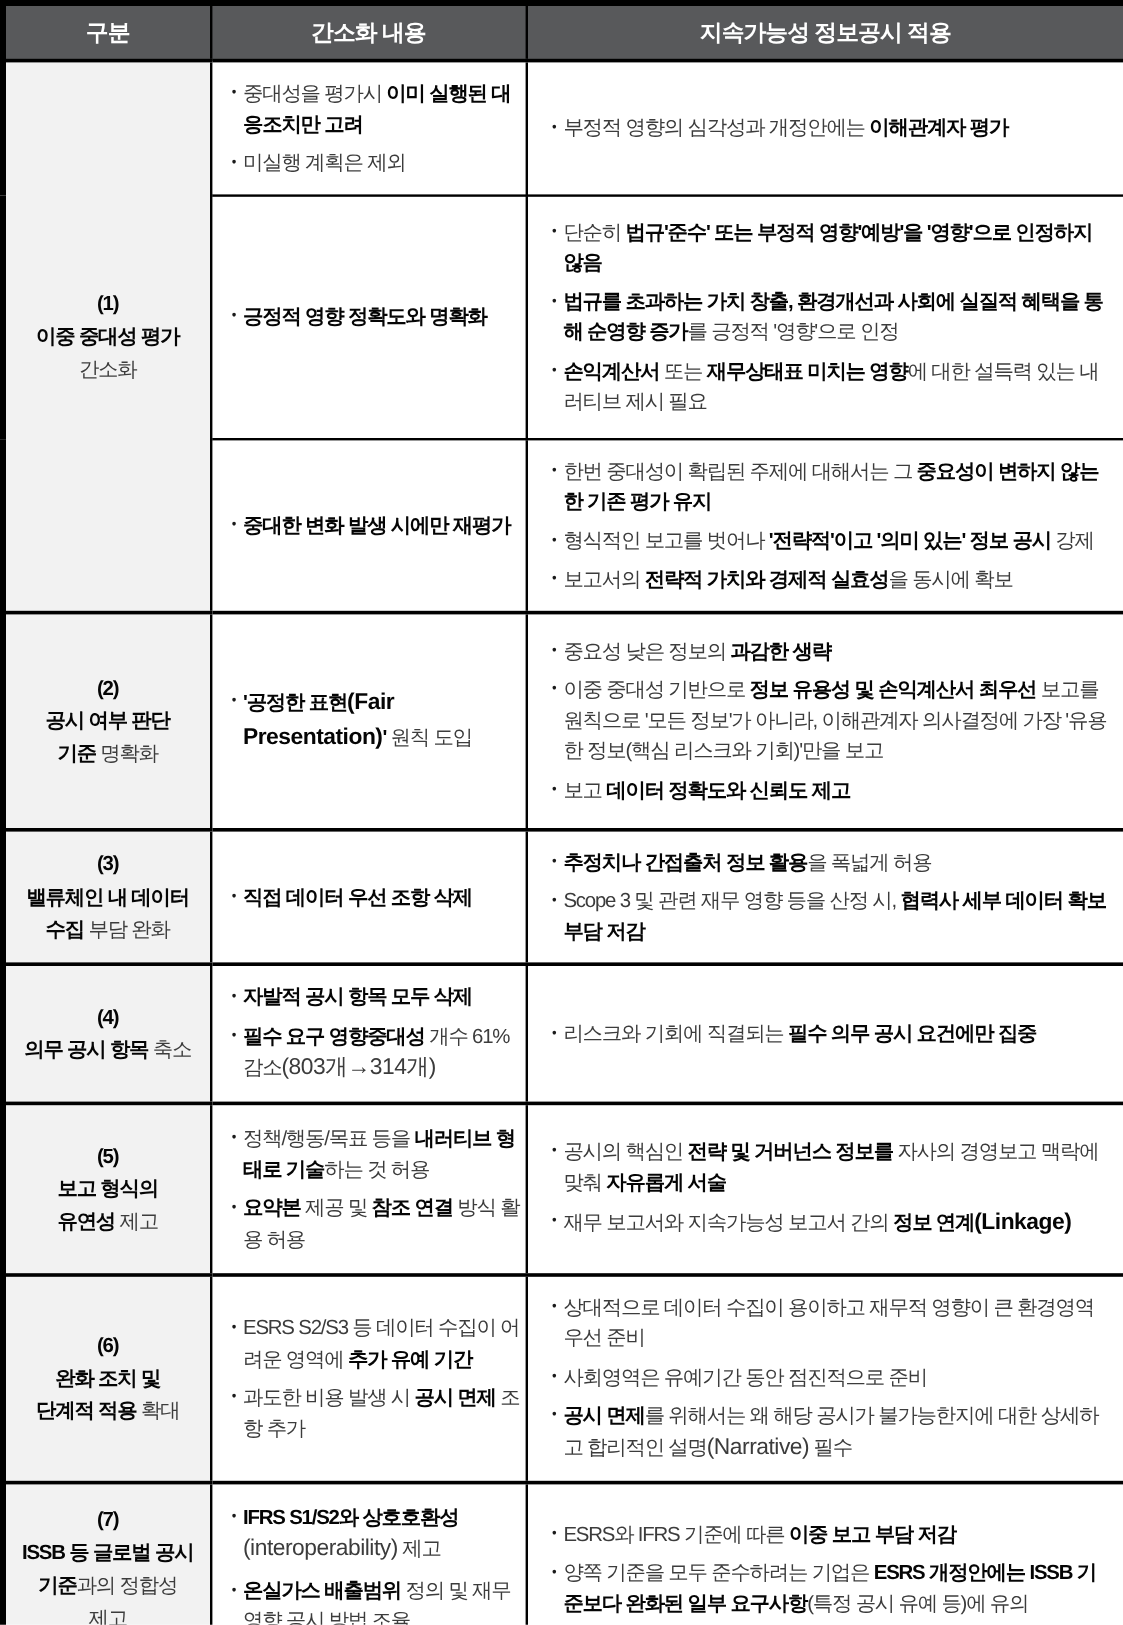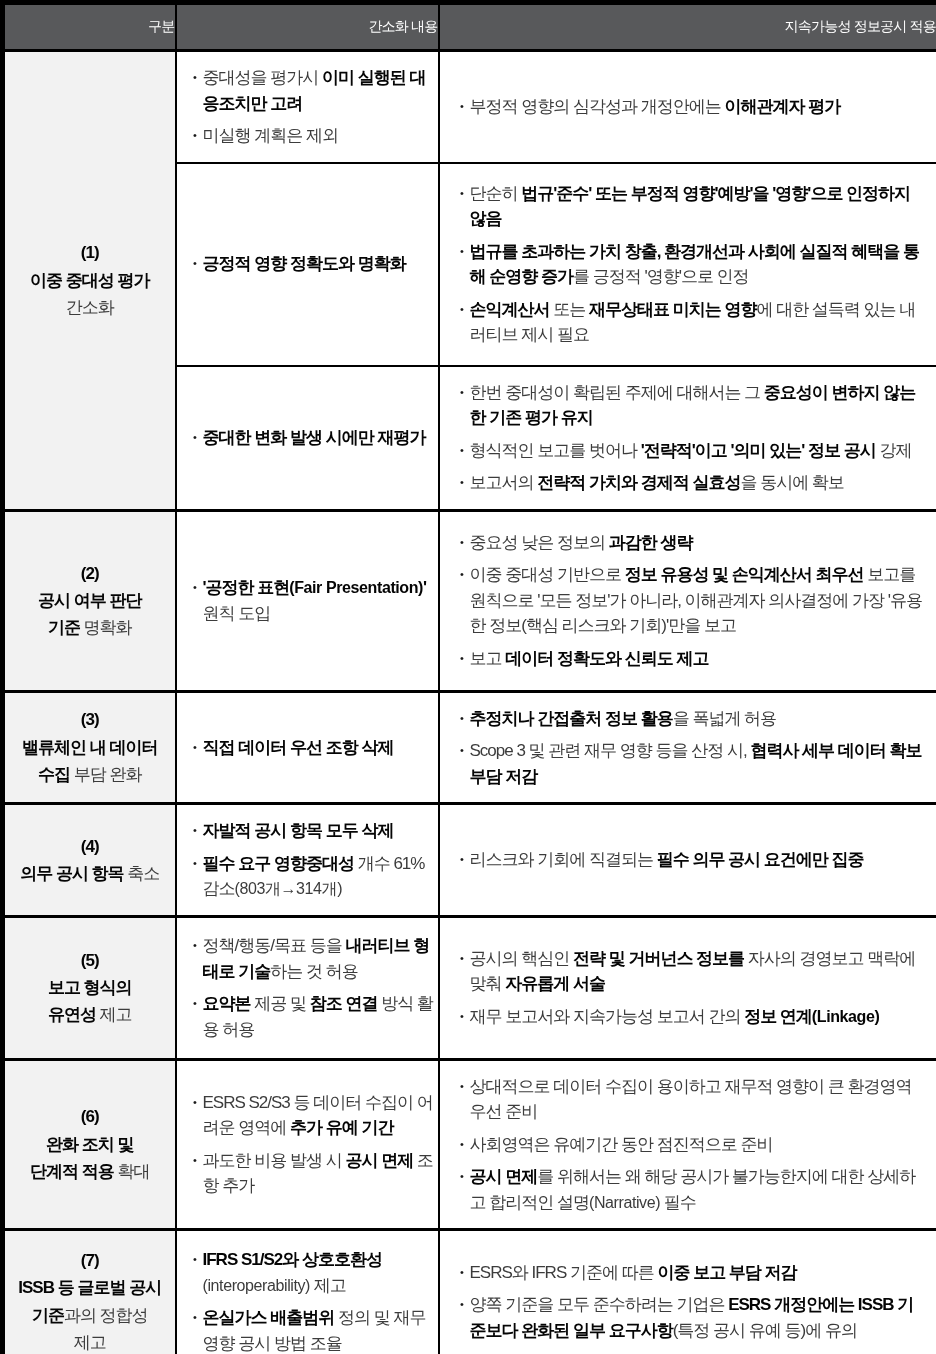--- a/index.html
+++ b/index.html
@@ -18,22 +18,22 @@
   }
   table.tbl{
     width:936px;height:1354px;
     border-collapse:collapse;table-layout:fixed;
     border:5px solid var(--border);
   }
   th,td{border:2px solid var(--border);padding:0;}
   thead tr{height:48px;}
   th{
     background:var(--header-bg);color:var(--header-text);
-    font-size:14px;font-weight:400;letter-spacing:-0.8px;
-    text-align:right;vertical-align:middle;
+    font-size:19px;font-weight:700;letter-spacing:-0.8px;
+    text-align:center;vertical-align:middle;
   }
   tr.main td{border-top:3px solid var(--border);}
   td.cat{
     background:var(--cat-bg);
     text-align:center;vertical-align:middle;
     font-size:17px;line-height:1.6;letter-spacing:-1px;
     color:var(--text);
     padding:4px 2px;
   }
   td.mid,td.rgt{
@@ -43,21 +43,21 @@
   }
   td.mid{padding:6px 4px 6px 10px;}
   td.rgt{padding:6px 10px 6px 14px;}
   .bullet{display:flex;margin:7px 0;}
   .dot{
     flex:0 0 16px;text-align:center;
     font-size:11px;line-height:25px;color:#1a1a1a;
   }
   .bt{flex:1;}
   .seg.b{font-weight:800;color:var(--bold-text);}
-  .seg.sm{font-size:16px;letter-spacing:-0.4px;}
+  .seg.sm{font-size:19px;letter-spacing:-0.4px;}
   .cat-line .seg.b{font-weight:800;color:var(--bold-text);}
 </style>
 </head>
 <body>
 
 <table class="tbl">
   <colgroup>
     <col style="width:173px">
     <col style="width:263px">
     <col style="width:500px">

